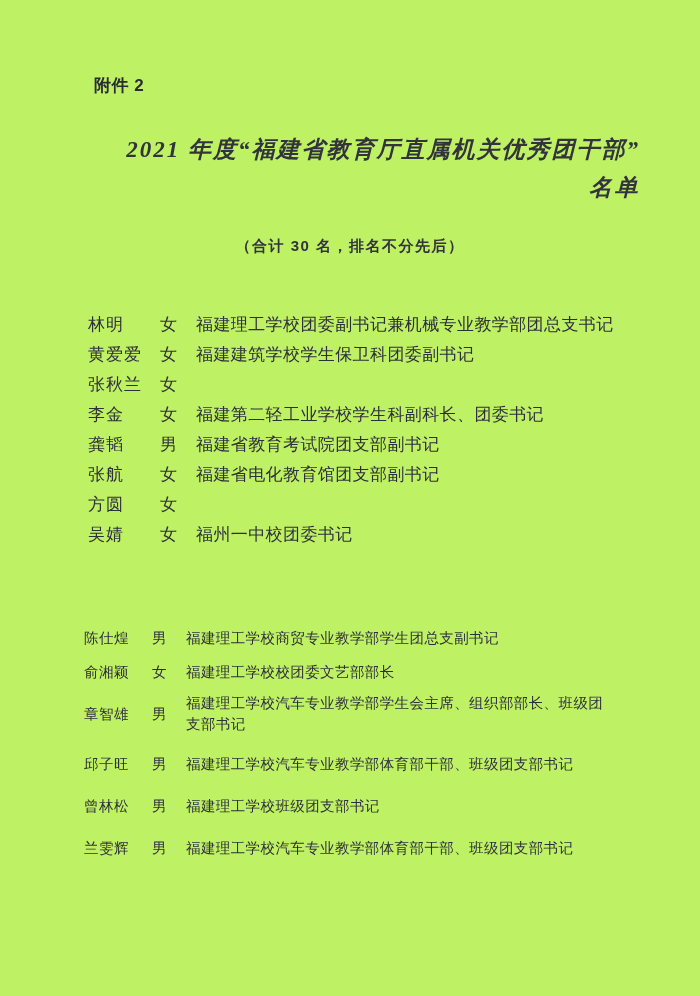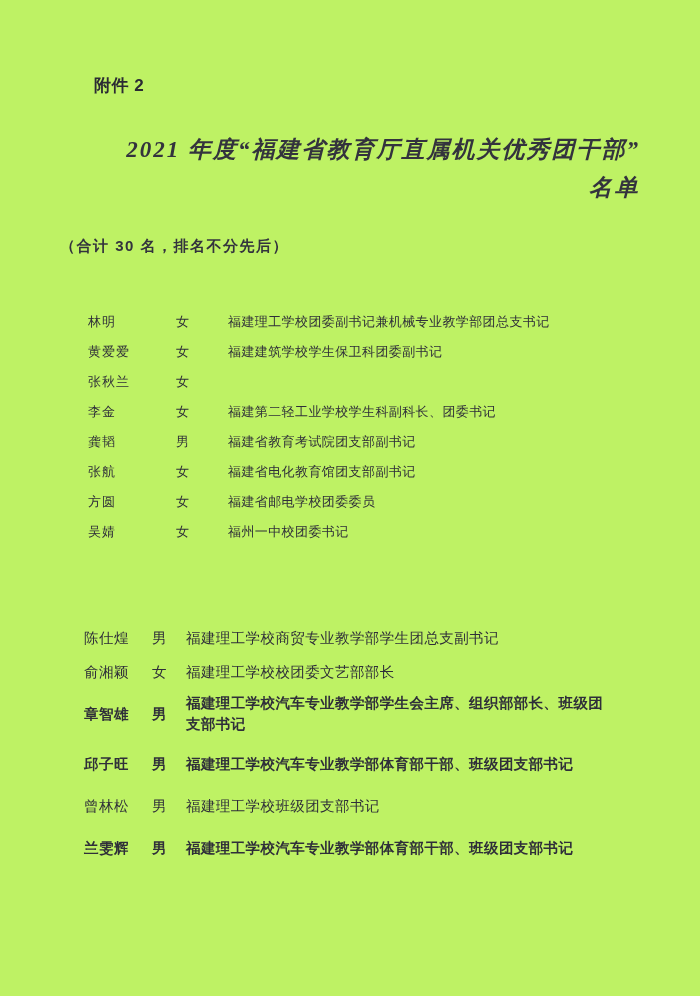--- a/index.html
+++ b/index.html
@@ -53,20 +53,21 @@
   }
   .doc-title .t-line-1 {
     letter-spacing: 2px;
   }
 
   .doc-subtitle {
     position: absolute;
     left: 60px;
     top: 237px;
     width: 580px;
+    text-align: center;
     font-size: 15px;
     font-weight: bold;
     letter-spacing: 1.5px;
     color: #33333d;
     font-family: "Liberation Sans", "DejaVu Sans", sans-serif;
   }
 
   
   .list-section {
     position: absolute;
@@ -80,22 +81,21 @@
     display: flex;
     align-items: flex-start;
     font-family: "Liberation Sans", "DejaVu Sans", sans-serif;
     color: #2f2f39;
   }
 
   
   #section-1 .entry-row {
     height: 30px;
     padding-left: 88px;
-    font-size: 13px;
-    gap: 16px;
+    font-size: 17px;
   }
   #section-1 .cell-name {
     width: 72px;
     flex: 0 0 72px;
     letter-spacing: 1px;
   }
   #section-1 .cell-gender {
     width: 36px;
     flex: 0 0 36px;
   }
@@ -125,21 +125,20 @@
     letter-spacing: 0.4px;
     line-height: 21px;
   }
   #section-2 .entry-row.single-line {
     height: 26px;
     align-items: center;
   }
   #section-2 .entry-row.wrapped {
     min-height: 42px;
     align-items: center;
-    font-weight: bold;
   }
 
   .cell-name, .cell-gender, .cell-position {
     white-space: normal;
   }
   #section-1 .cell-position { white-space: nowrap; }
 </style>
 </head>
 <body>
 
@@ -180,21 +179,20 @@
         <div class="cell-position">福建省教育考试院团支部副书记</div>
       </div>
       <div class="entry-row">
         <div class="cell-name">张航</div>
         <div class="cell-gender">女</div>
         <div class="cell-position">福建省电化教育馆团支部副书记</div>
       </div>
       <div class="entry-row">
         <div class="cell-name">方圆</div>
         <div class="cell-gender">女</div>
-        <div class="cell-position">福建省邮电学校团委委员</div>
       </div>
       <div class="entry-row">
         <div class="cell-name">吴婧</div>
         <div class="cell-gender">女</div>
         <div class="cell-position">福州一中校团委书记</div>
       </div>
     </div>
   <div class="list-section" id="section-2">
       <div class="entry-row single-line">
         <div class="cell-name">陈仕煌</div>

